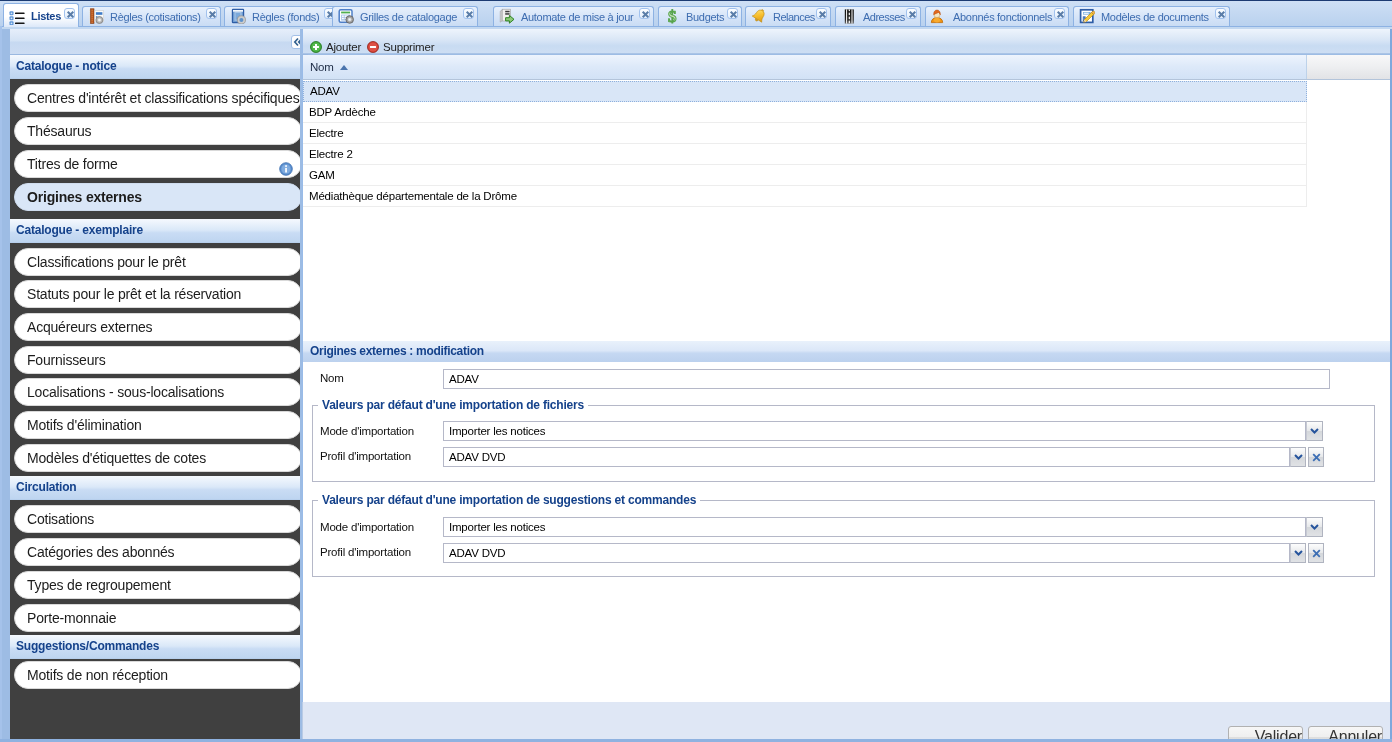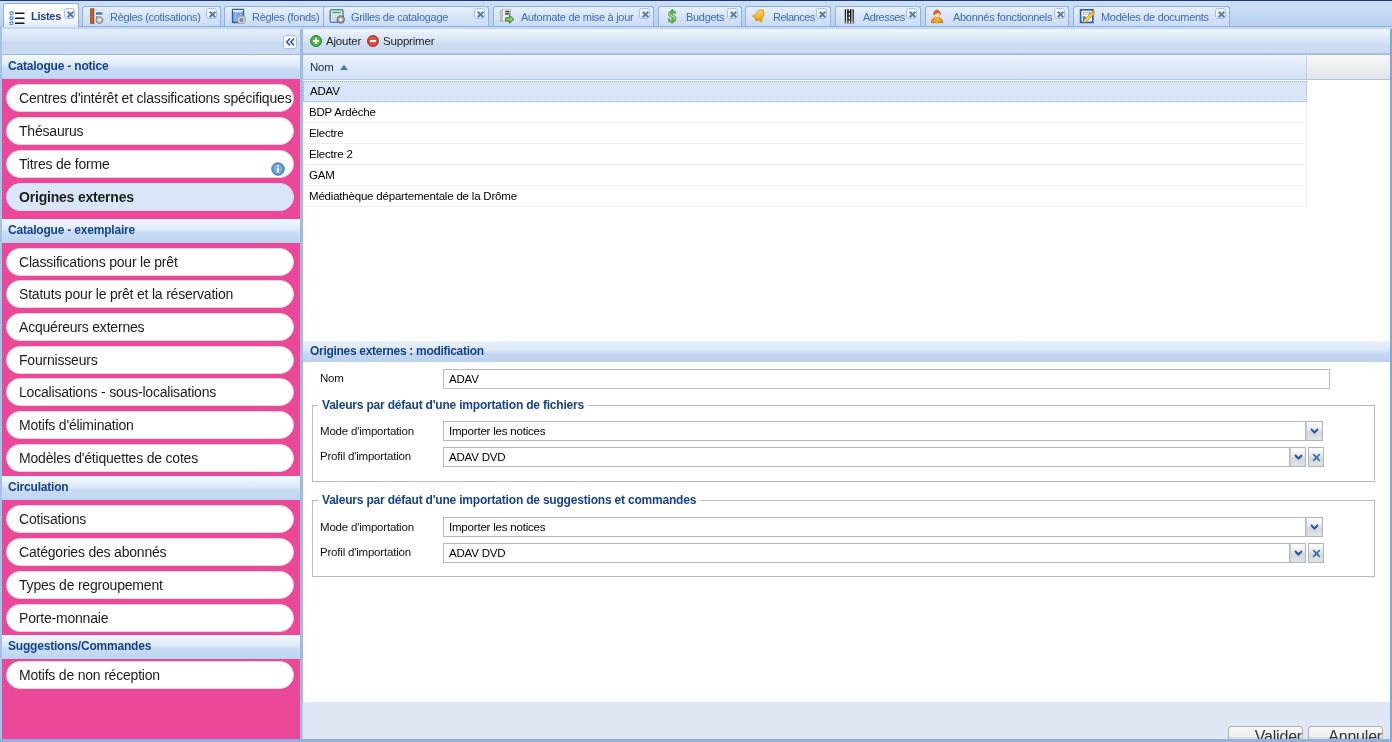--- a/index.html
+++ b/index.html
@@ -12,29 +12,29 @@
 .tab{position:absolute;top:6px;height:20px;border:1px solid #8db2e3;border-bottom:none;border-radius:3px 3px 0 0;background:linear-gradient(#e7f0fc, #d7e5f8 50%, #c9dcf4);color:#3e6db0;white-space:nowrap;overflow:hidden;letter-spacing:-0.3px;font-size:11px}
 .tab.active{top:3px;height:24px;background:linear-gradient(#ffffff 55%, #dce8f9);color:#15428b;font-weight:bold}
 .tab .ico{position:absolute;left:5px;top:50%;margin-top:-9px;width:16px;height:16px}
 .tab.active .ico{margin-top:-7px}
 .tab .txt{position:absolute;left:27px;top:50%;margin-top:-7px;line-height:14px}
 .cls{position:absolute;right:3px;width:11px;height:11px;border:1px solid #a2c2ee;border-radius:3px;background:linear-gradient(#fdfeff,#e2eefc)}
 .tab .cls{top:1px}
 .tab.active .cls{top:4px}
 .cls svg{position:absolute;left:1px;top:1px}
 
-#sidebar{position:absolute;left:2px;top:29px;width:298px;height:710px;background:#ec4899;overflow:hidden}
+#sidebar{position:absolute;left:10px;top:29px;width:298px;height:710px;background:#404040;overflow:hidden}
 #sbtop{height:26px;background:linear-gradient(#e6eefa,#d3e2f4 48%,#c6d9f1 52%,#ccdcf2);border-bottom:1px solid #9ab8e0;position:relative}
 #collapse{position:absolute;right:3px;top:6px;width:14px;height:14px;border:1px solid #a3c0e8;border-radius:3px;background:#fdfdfe}
 .band{height:24px;line-height:23px;padding-left:6px;font-weight:bold;font-size:12px;color:#15428b;background:linear-gradient(#f5f9fe,#dae8f8 48%,#c9dcf4 60%,#bed5f0);border-bottom:1px solid #b7cfec}
 .pill{position:relative;margin:5px 4px 0 4px;width:288px;height:28px;line-height:26px;border:1px solid #d9d9d9;border-radius:14px;background:#fff;padding-left:12px;color:#1c1c1c;font-size:14px;white-space:nowrap}
 .pill.sel{background:#d9e6f7;border-color:#cfdcee;font-weight:bold}
 .pill .info{position:absolute;right:8px;top:7px;width:14px;height:14px}
 
-#toolbar{position:absolute;left:302px;top:29px;width:1088px;height:25px;background:linear-gradient(#eef4fc,#d9e6f6 45%,#c8dbf2 70%,#cddef3);border-bottom:1px solid #aac4e6;border-left:1px solid #99bbe8;display:flex;align-items:center;color:#222}
+#toolbar{position:absolute;left:302px;top:29px;width:1088px;height:25px;background:linear-gradient(#eef4fc,#d9e6f6 45%,#c8dbf2 70%,#cddef3);border-bottom:1px solid #aac4e6;border-left:1px solid #99bbe8;display:flex;align-items:flex-end;color:#222}
 #toolbar .tbico{width:12px;height:12px;margin:0 4px 0 7px}
 #gridhead{position:absolute;left:302px;top:55px;width:1088px;height:25px;background:linear-gradient(#f8f8f9,#eeeff1 48%,#e2e3e6);border-bottom:1px solid #b3c4da;border-left:1px solid #99bbe8}
 #gridhead .nomcell{position:absolute;left:0;top:0;width:1004px;height:24px;background:linear-gradient(#eef4fd,#dde9f9 48%,#d2e2f6);border-right:1px solid #bdd2ea;line-height:24px;padding-left:7px;color:#1e2c45}
 .sortarrow{display:inline-block;width:0;height:0;border-left:4px solid transparent;border-right:4px solid transparent;border-bottom:5px solid #4a74ad;margin-left:6px;position:relative;top:-1px}
 #gridbody{position:absolute;left:302px;top:80px;width:1088px;height:261px;background:#fff;border-left:1px solid #99bbe8}
 .grow{position:absolute;left:0;width:1004px;height:21px;line-height:20px;padding-left:6px;color:#000;border-bottom:1px solid #ededed;border-right:1px solid #ededed;background:#fff}
 .grow.sel{background:#d9e6f7;border:1px dotted #8fb0dc;line-height:19px}
 
 #formhead{position:absolute;left:302px;top:341px;width:1088px;height:21px;background:linear-gradient(#e9f1fb,#dbe7f8 46%,#c5d8f2 58%,#bcd1ee);border-left:1px solid #99bbe8;line-height:21px;padding-left:7px;font-weight:bold;font-size:12px;letter-spacing:-0.3px;color:#15428b}
 #formbody{position:absolute;left:302px;top:362px;width:1088px;height:340px;background:#fff;border-left:1px solid #99bbe8}
@@ -108,21 +108,21 @@
         <circle cx="11.4" cy="11.9" r="4.1" fill="#cbcbcb" stroke="#8f8f8f" stroke-width="0.7"></circle>
         <circle cx="11.4" cy="11.9" r="2" fill="#5e92cc"></circle>
       </svg></span>
   <span class="txt">Règles (fonds)</span>
   <span class="cls">
       <svg width="9" height="9" viewBox="0 0 9 9">
         <path d="M1.7 1.7 L7.3 7.3 M7.3 1.7 L1.7 7.3" stroke="#5a7da8" stroke-width="2"></path>
       </svg>
     </span>
 </div>
-<div class="tab" style="left:323px;width:166px">
+<div class="tab" style="left:332px;width:146px">
   <span class="ico"><svg width="16" height="16" viewBox="0 0 16 16">
         <rect x="1.2" y="1.7" width="12.8" height="12.6" rx="1.5" fill="#fff" stroke="#4e7fc8" stroke-width="1.5"></rect>
         <rect x="3.1" y="3.6" width="9" height="1.8" fill="#50ae50"></rect>
         <rect x="3.1" y="6.6" width="9" height="6" fill="#a8c4e8"></rect>
         <rect x="4" y="7.5" width="1.8" height="1.4" fill="#fff"></rect>
         <rect x="6.6" y="7.5" width="3.4" height="1.4" fill="#fff"></rect>
         <rect x="4" y="9.8" width="1.8" height="1.4" fill="#fff"></rect>
         <rect x="6.6" y="9.8" width="3.4" height="1.4" fill="#fff"></rect>
         <circle cx="11.7" cy="11.5" r="3.8" fill="#9e9e9e" stroke="#5f5f5f" stroke-width="0.8"></circle>
         <circle cx="11.7" cy="11.5" r="1.9" fill="#d2d2d2"></circle>

